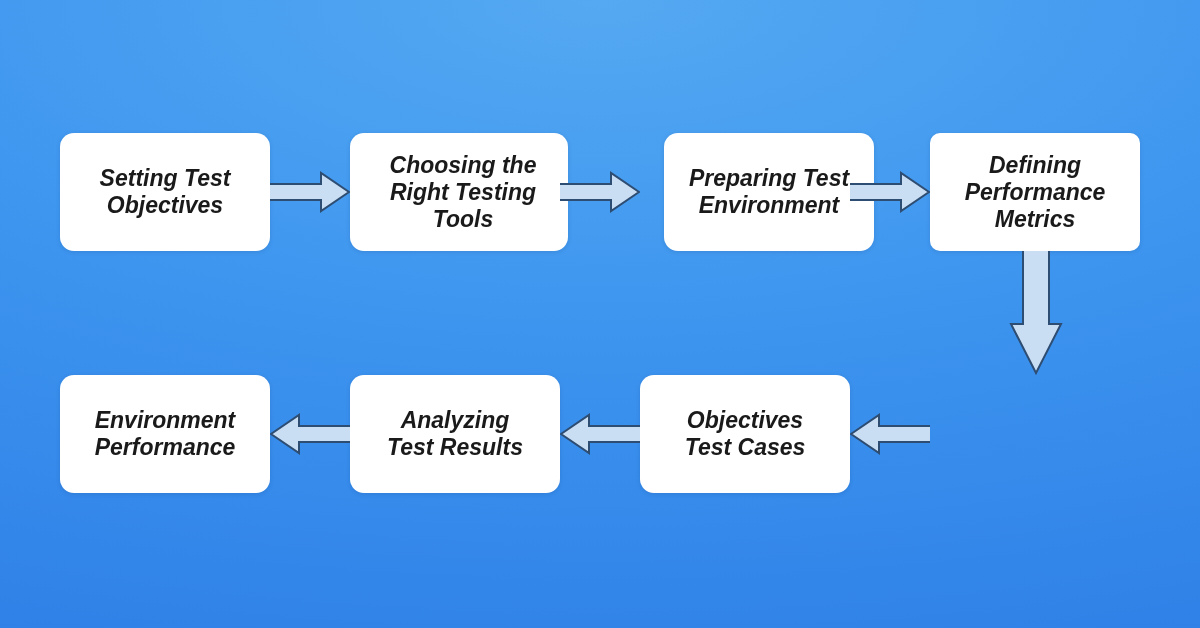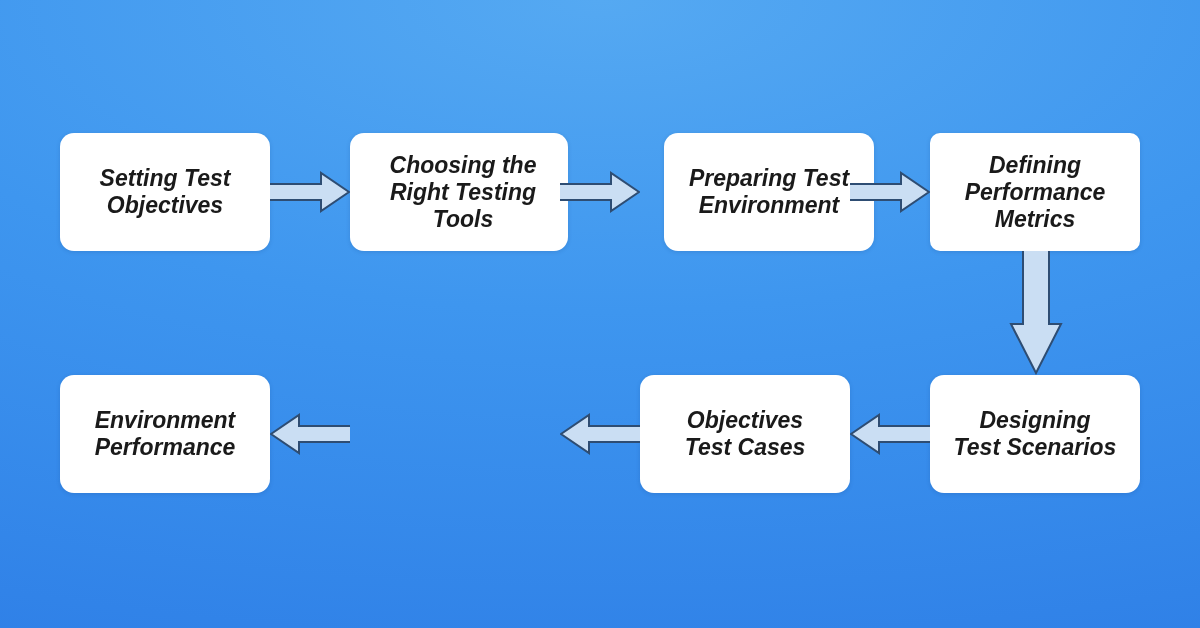--- a/index.html
+++ b/index.html
@@ -73,27 +73,27 @@
   </div>
   <div class="step s3">
     <span class="step-label">Preparing Test
 Environment</span>
   </div>
   <div class="step s4">
     <span class="step-label">Defining
 Performance
 Metrics</span>
   </div>
-  <div class="step s5">
-    <span class="step-label">Designing
-Test Scenarios</span>
-  </div>
   <div class="step s6">
     <span class="step-label">Objectives
 Test Cases</span>
+  </div>
+  <div class="step s7">
+    <span class="step-label">Analyzing
+Test Results</span>
   </div>
   <div class="step s8">
     <span class="step-label">Environment
 Performance</span>
   </div>
 
   <svg class="arrow ar1" width="80" height="44" viewBox="0 0 80 44">
     <polygon points="-3,14 51,14 51,3 79,22 51,41 51,30 -3,30"></polygon>
   </svg>
   <svg class="arrow ar2" width="80" height="44" viewBox="0 0 80 44">

